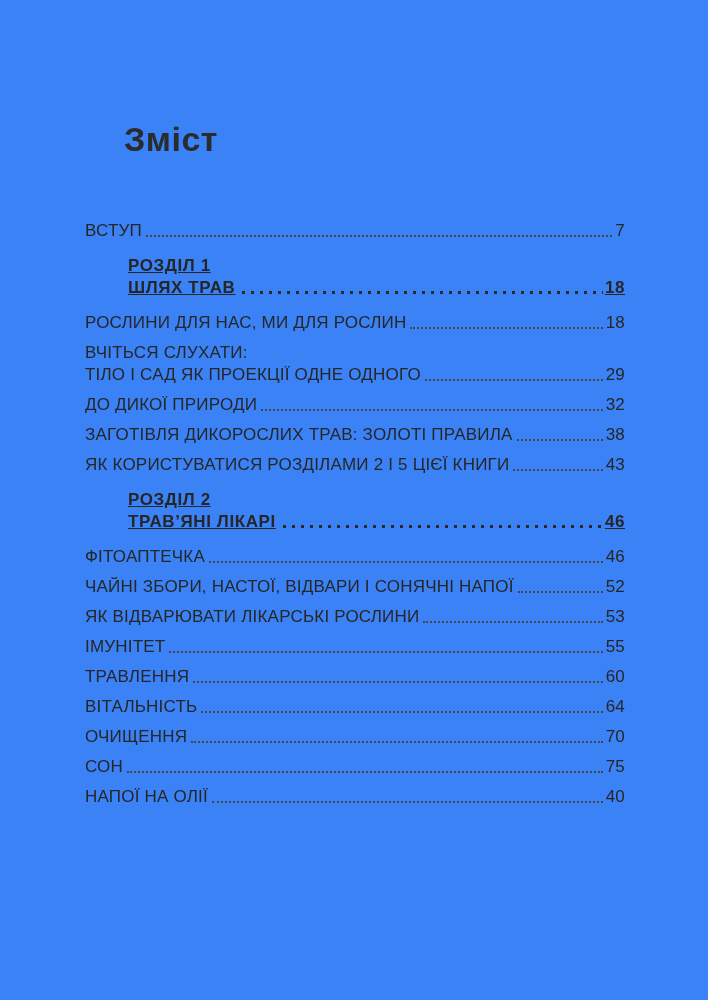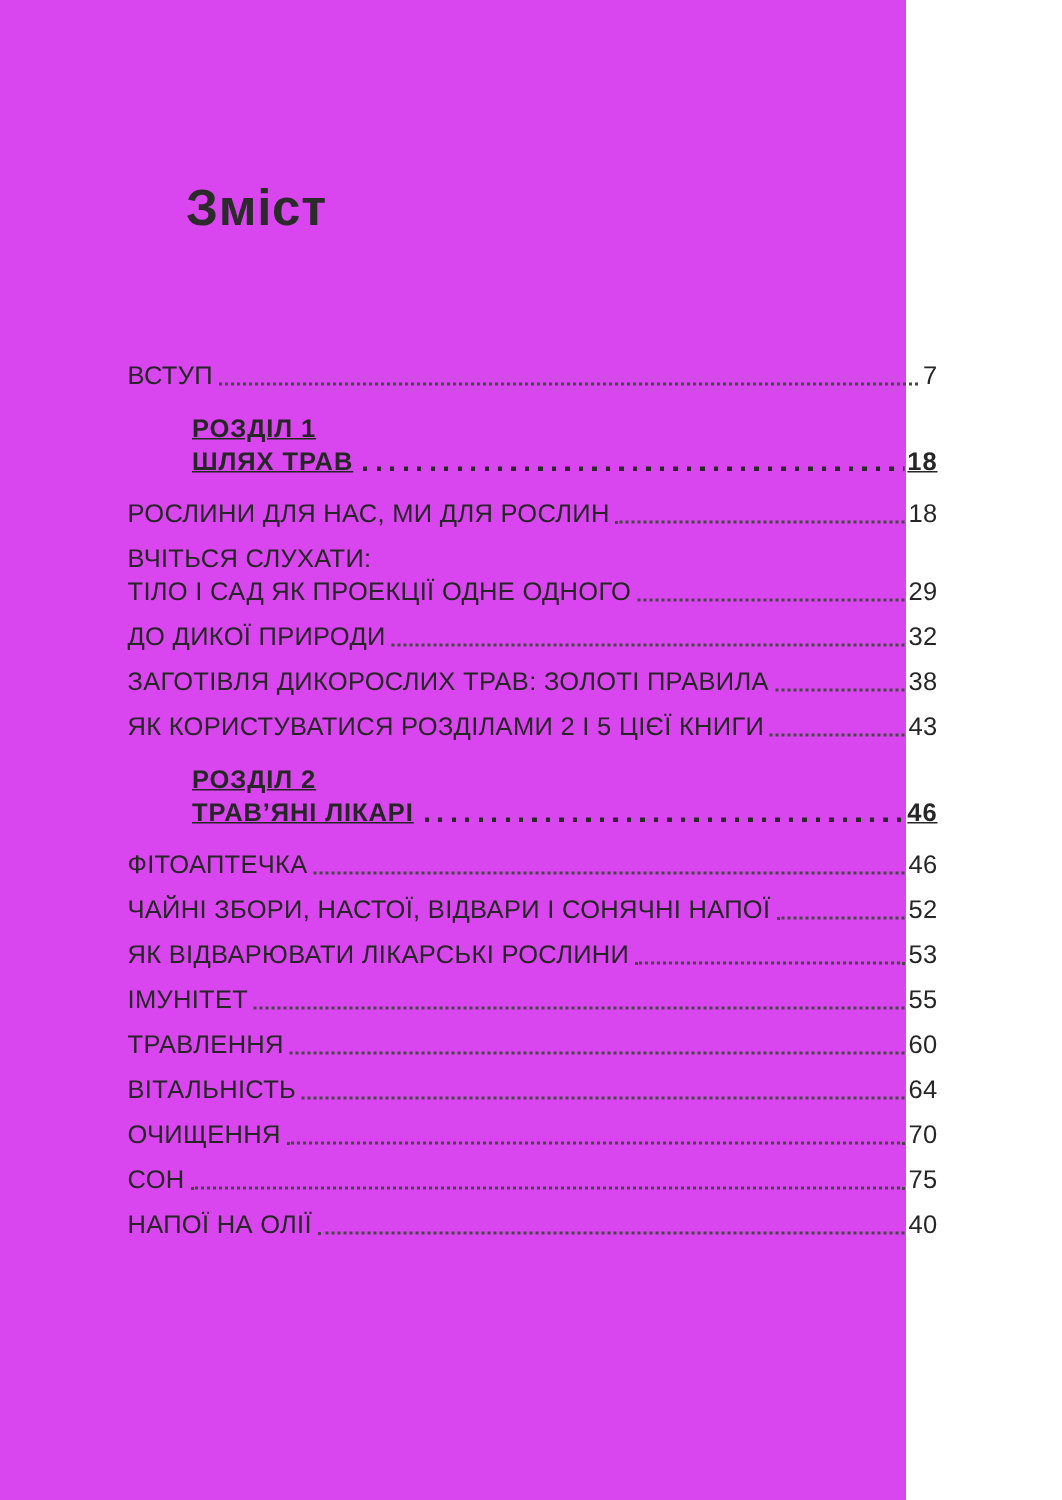--- a/index.html
+++ b/index.html
@@ -3,30 +3,30 @@
 <meta charset="utf-8">
 <style>
   html, body { margin: 0; padding: 0; }
   body {
     width: 708px; height: 1000px;
     background: #ffffff;
     font-family: "Liberation Sans", sans-serif;
     color: #262626;
     overflow: hidden;
   }
-  .page { position: relative; width: 604px; height: 1000px; background: #d946ef; }
+  .page { position: relative; width: 708px; height: 1000px; background: #3b82f6; }
 
   .doc-title {
     position: absolute; left: 124px; top: 120px;
     font-size: 34px; font-weight: 700; letter-spacing: 0.5px;
     color: #2b2b2b;
   }
 
   .toc {
-    position: absolute; left: 85px; top: 240px; width: 540px;
+    position: absolute; left: 85px; top: 220px; width: 540px;
   }
 
   .row { display: flex; align-items: flex-end; }
   .label { white-space: nowrap; line-height: 22px; }
 
   .entry {
     font-size: 17px; letter-spacing: 0.2px;
     margin-bottom: 8px;
   }
   .entry .pagenum { line-height: 22px; padding-left: 2px; }

